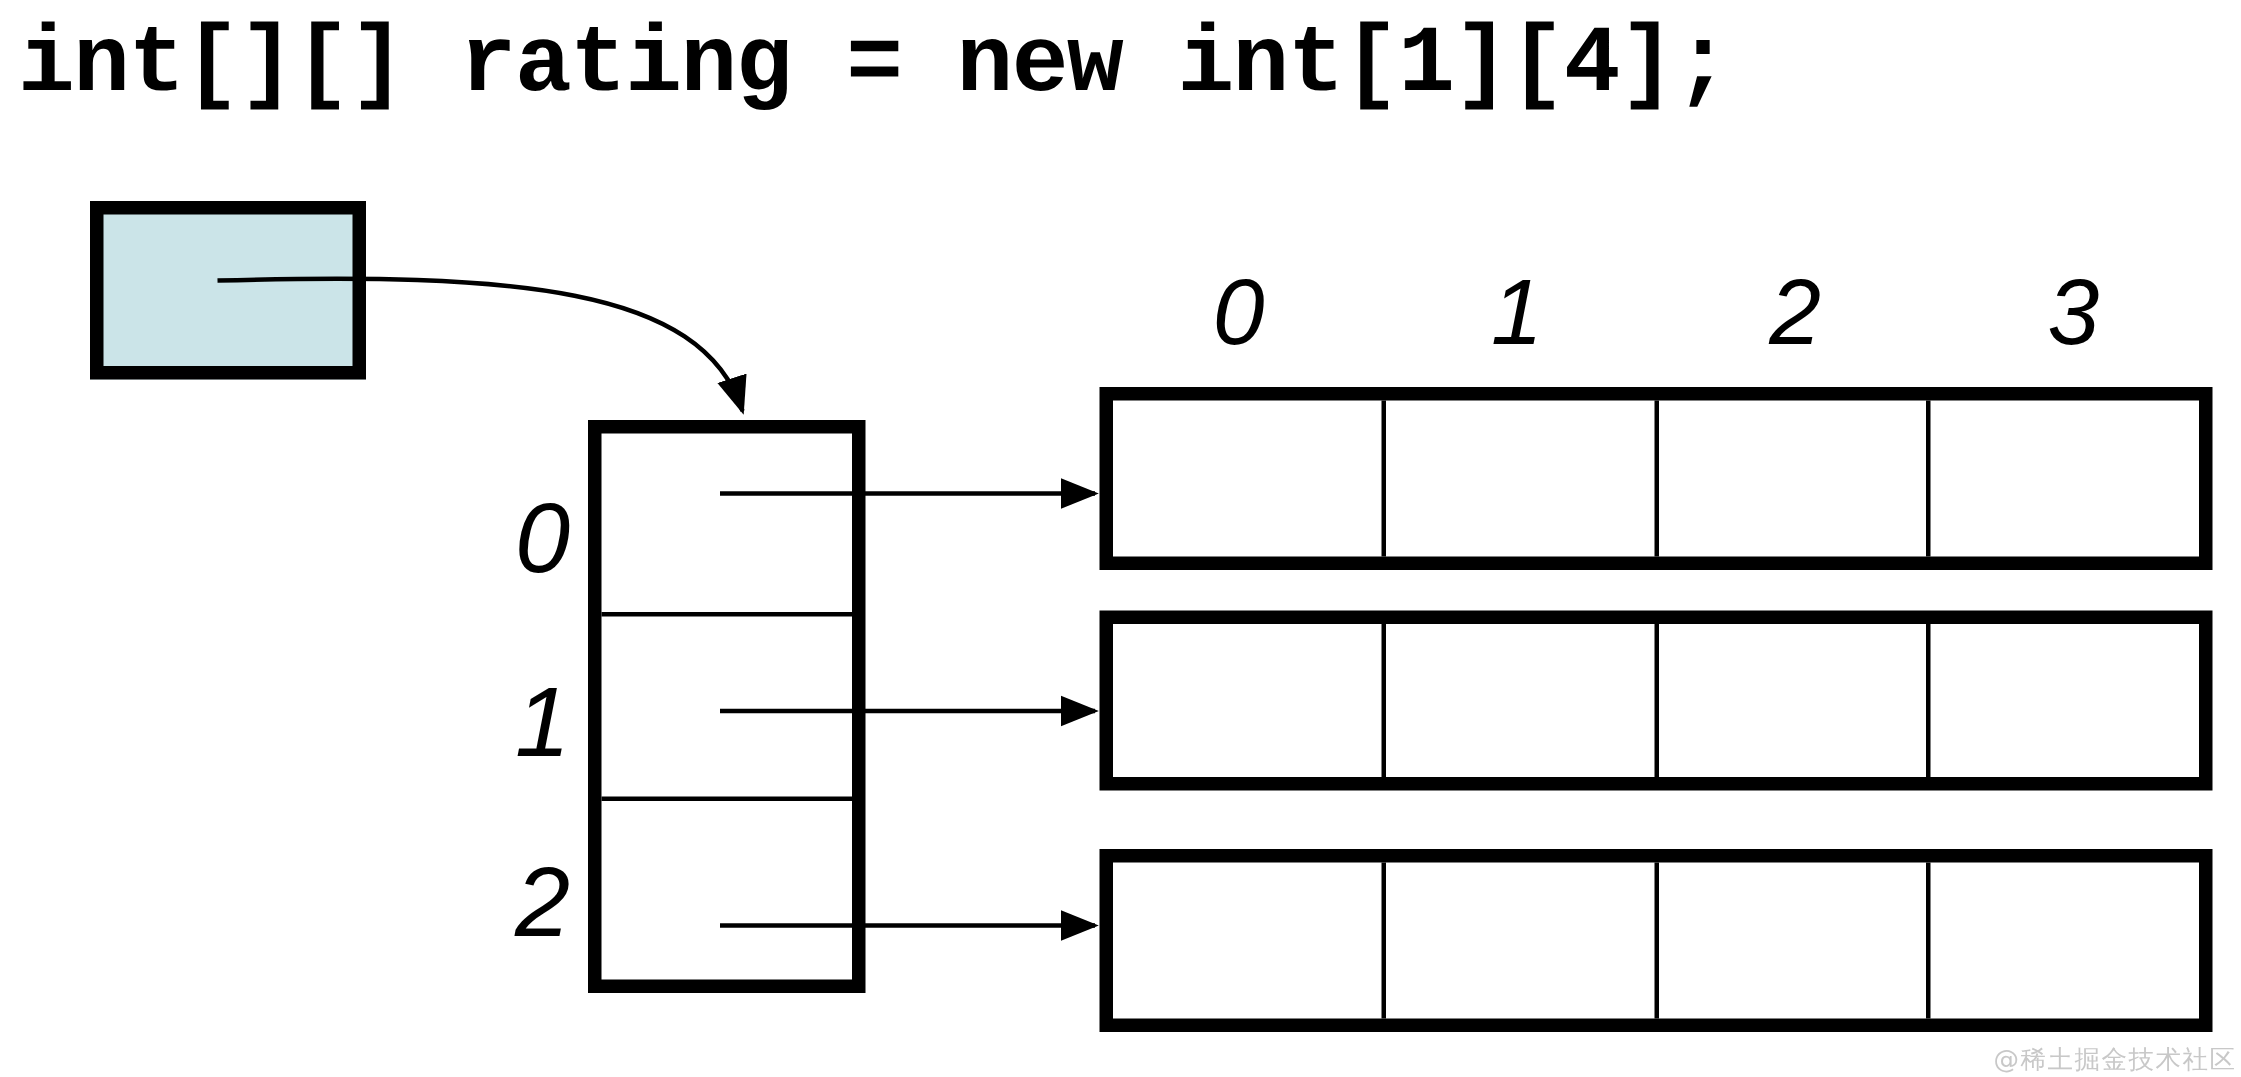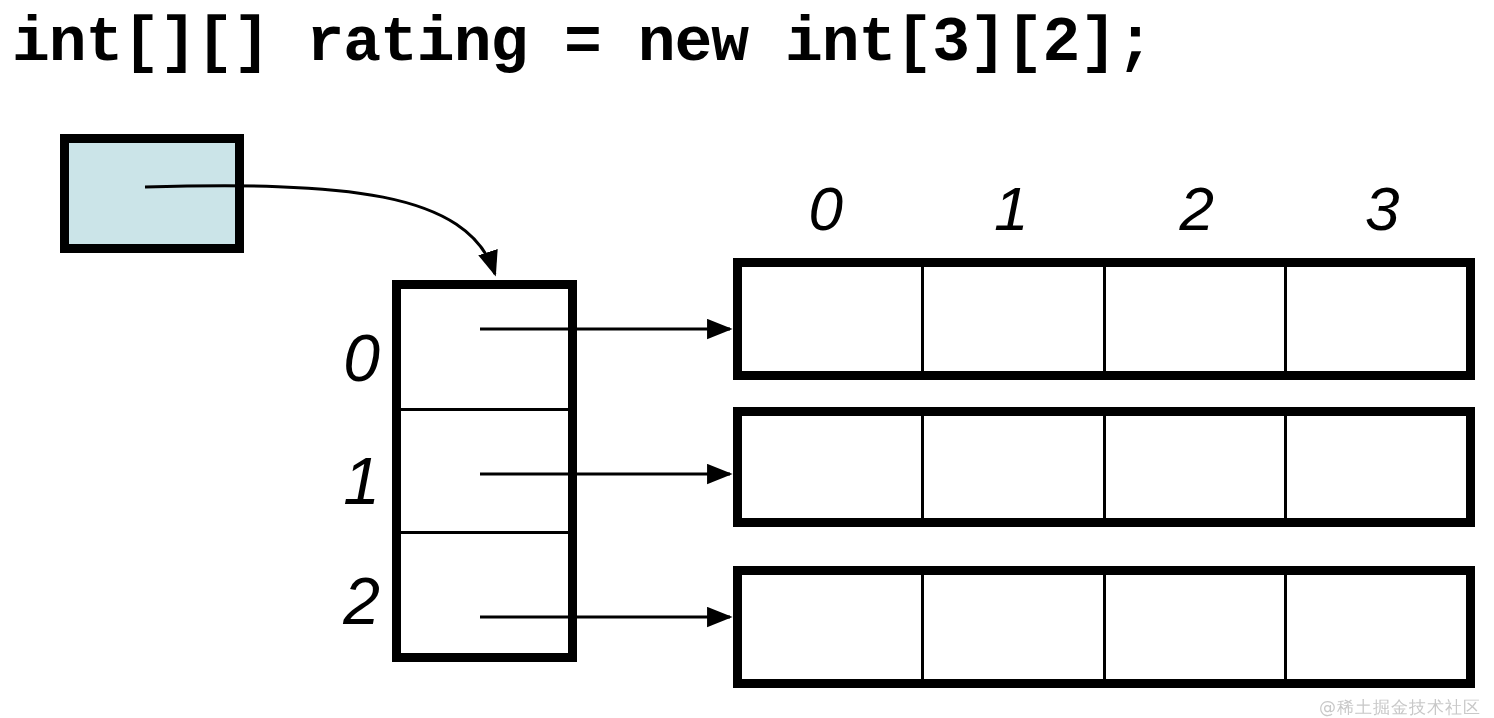--- a/index.html
+++ b/index.html
@@ -90,32 +90,32 @@
   }
   .row-array.r0 { top: 258px; height: 122px; }
   .row-array.r1 { top: 407px; height: 120px; }
   .row-array.r2 { top: 566px; height: 122px; }
   .row-array .cell { flex: 1; }
   .row-array .cell + .cell { border-left: 3px solid #000; }
 
   
   .watermark {
     position: absolute;
-    right: 13px; bottom: 1px;
+    right: 3px; bottom: 1px;
     font-size: 17px;
     line-height: 20px;
     color: #c8c8c8;
     font-family: "DejaVu Sans", sans-serif;
     letter-spacing: 1px;
   }
 </style>
 </head>
 <body>
 
-<div class="title">int[][] rating = new int[3][2];</div>
+<div class="title">int[][] rating = new int[1][4];</div>
 
 <div class="ref-box"></div>
 
 <div class="spine">
   <div class="spine-cell"></div>
   <div class="spine-cell"></div>
   <div class="spine-cell"></div>
 </div>
 
 <div class="spine-label l0">0</div>

